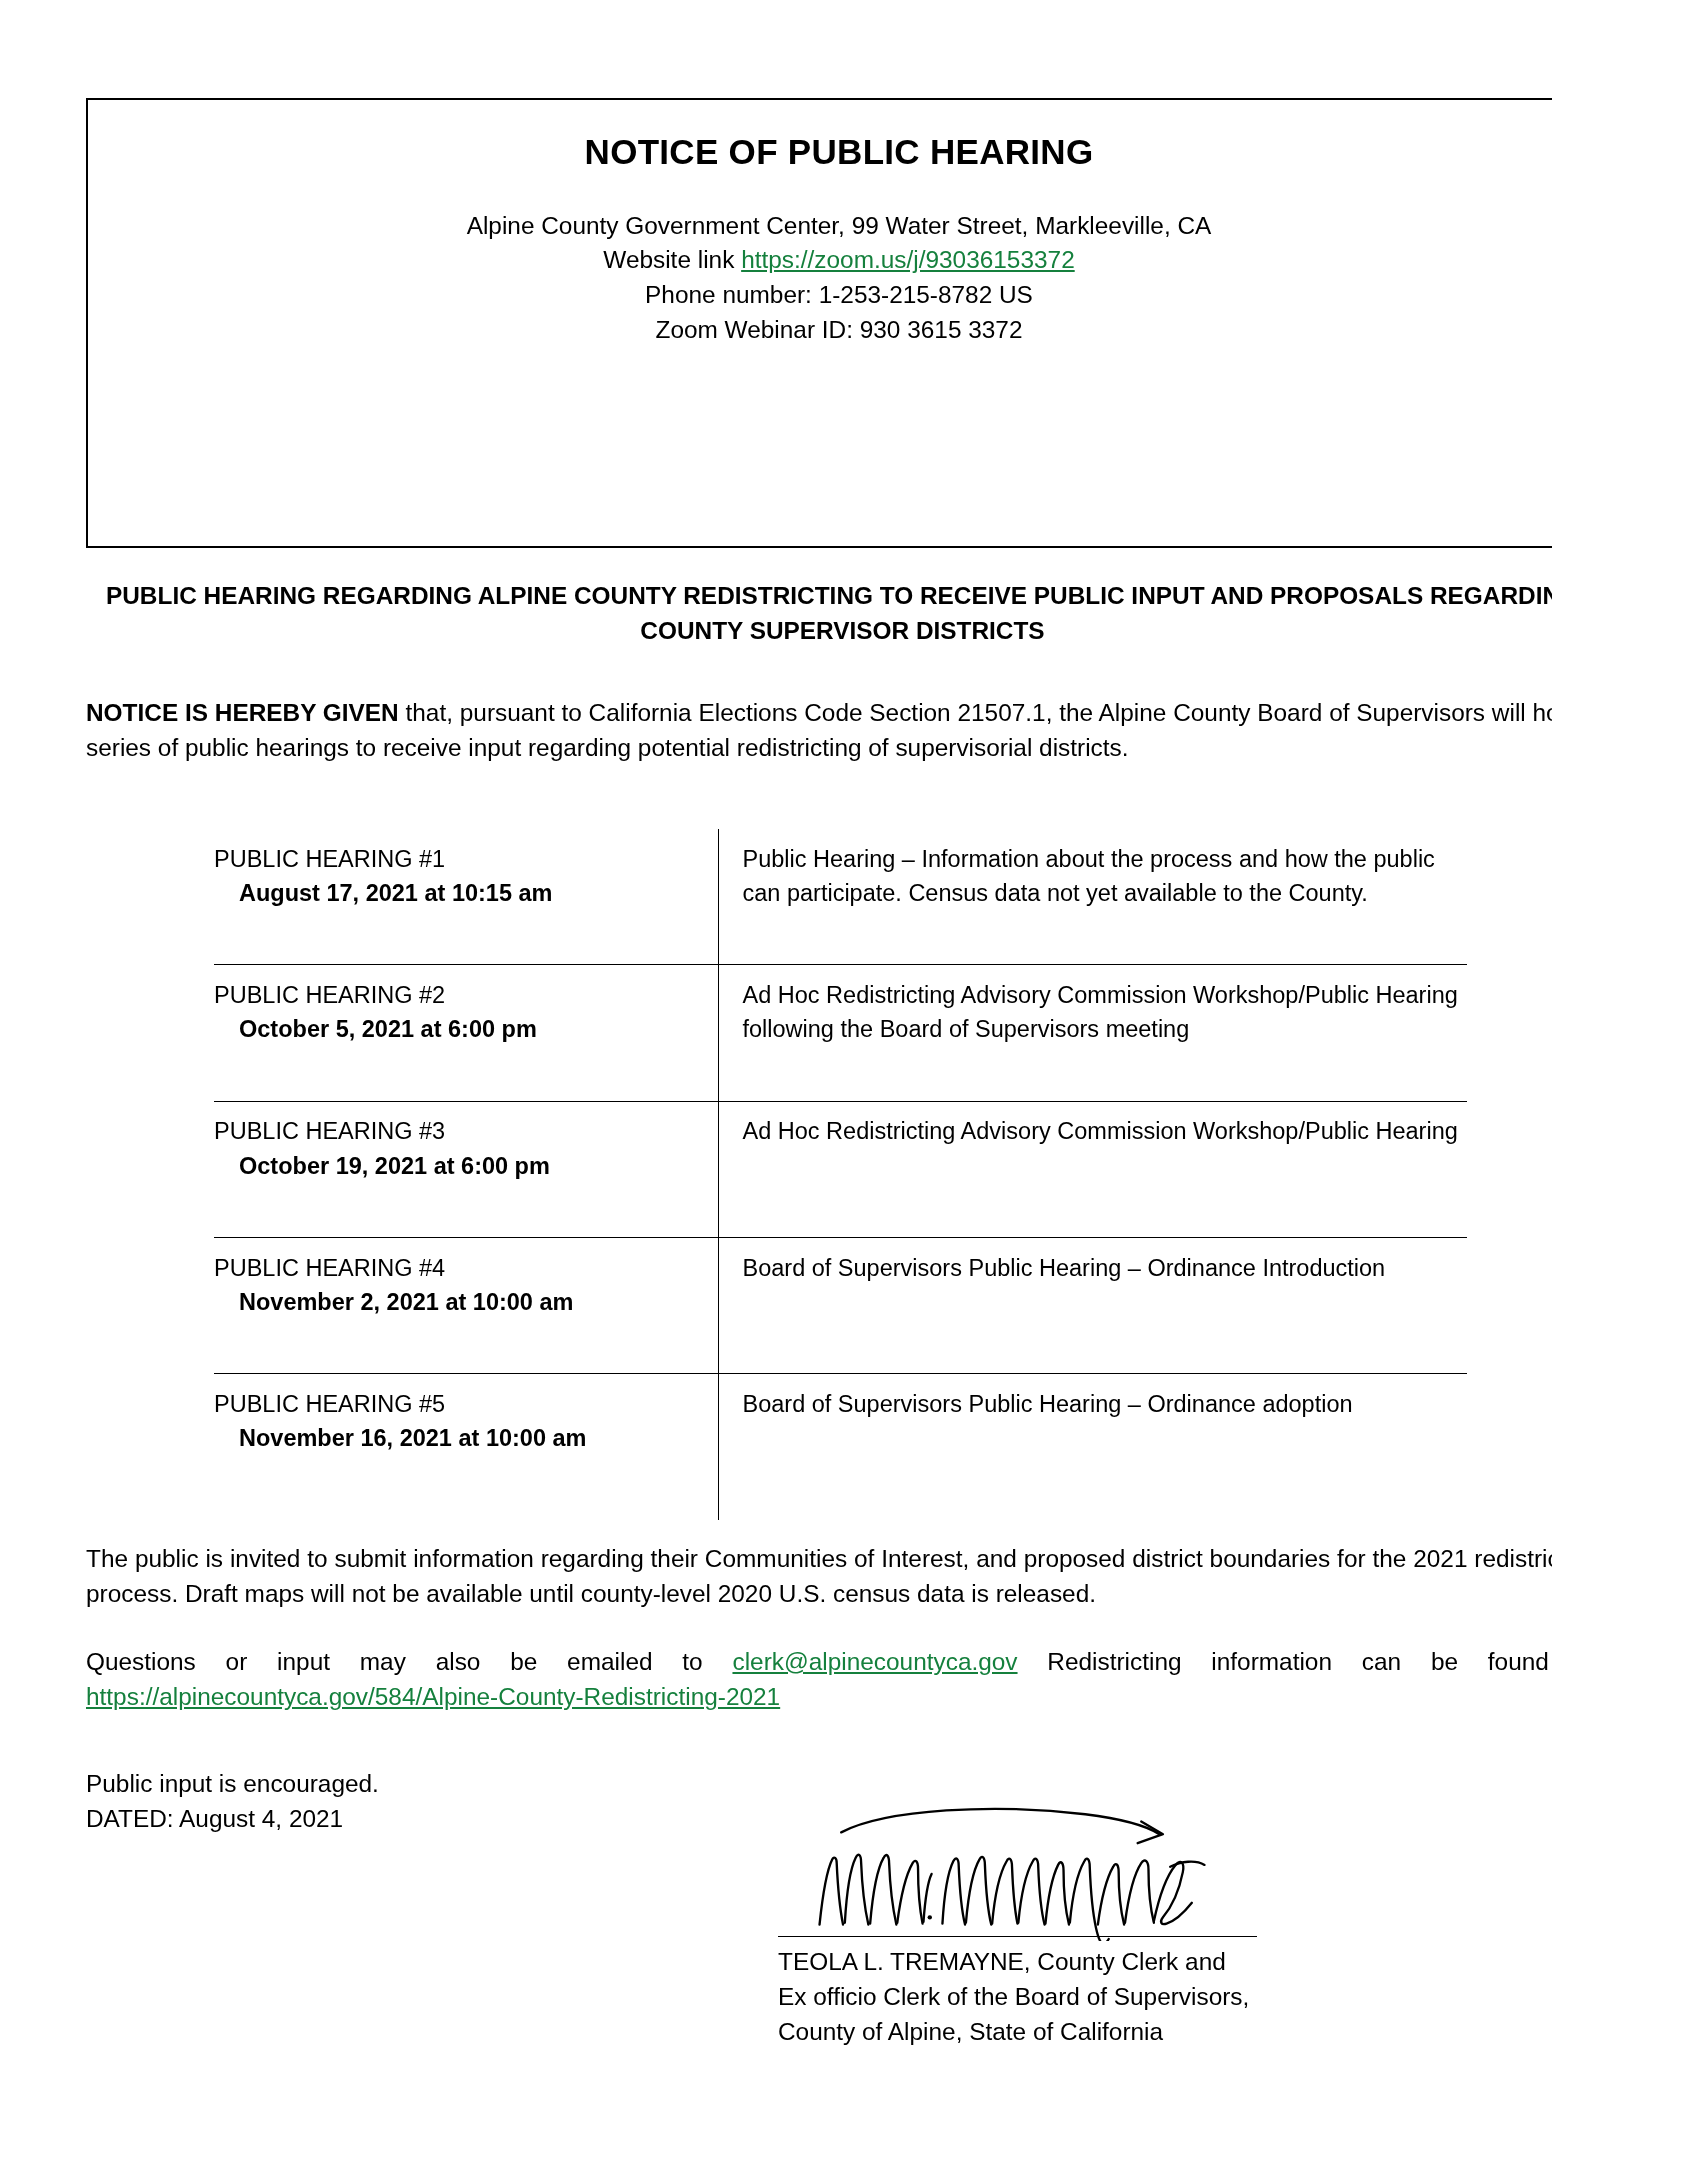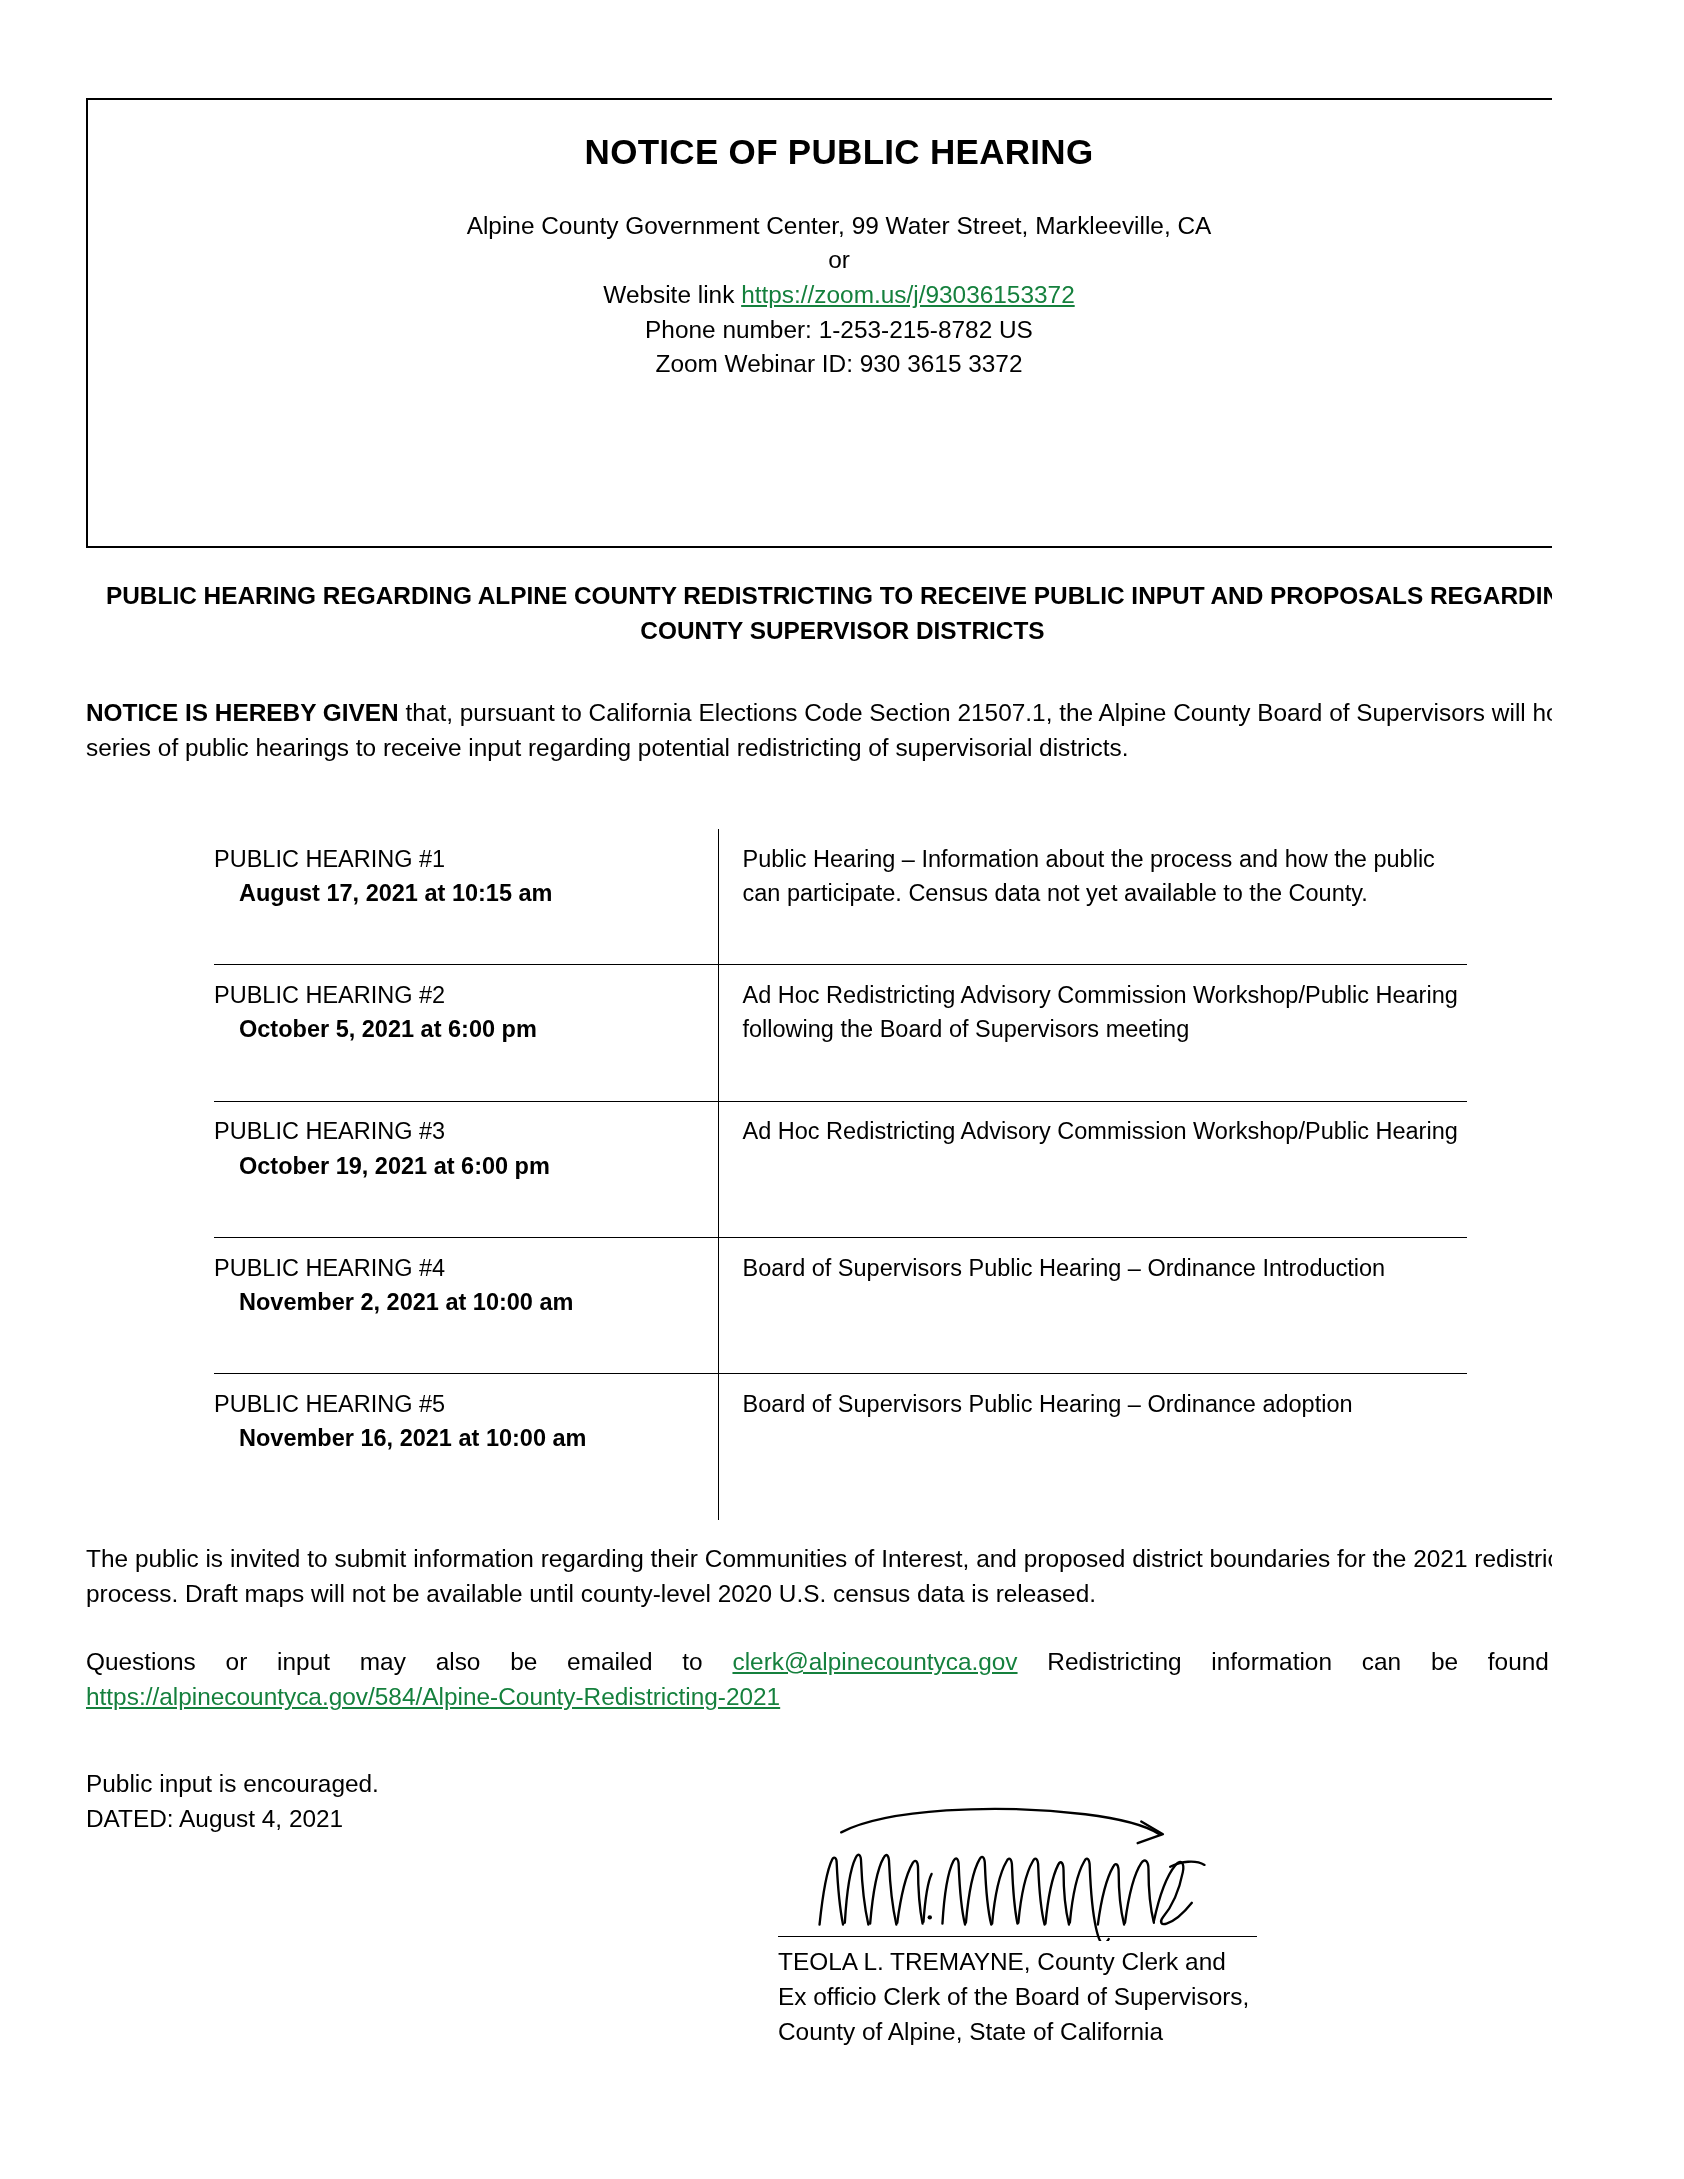--- a/index.html
+++ b/index.html
@@ -153,21 +153,20 @@
 </style>
 </head>
 <body>
 
 <div class="page">
 
   <div class="notice-box">
     <div class="notice-title">NOTICE OF PUBLIC HEARING</div>
     <div class="notice-lines">
       <div>Alpine County Government Center, 99 Water Street, Markleeville, CA</div>
-      <div>or</div>
       <div><span>Website link </span><a class="lnk" href="#">https://zoom.us/j/93036153372</a></div>
       <div>Phone number: 1-253-215-8782 US</div>
       <div>Zoom Webinar ID: 930 3615 3372</div>
     </div>
   </div>
 
   <div class="main-heading">PUBLIC HEARING REGARDING ALPINE COUNTY REDISTRICTING TO RECEIVE PUBLIC INPUT AND PROPOSALS REGARDING COUNTY SUPERVISOR DISTRICTS</div>
 
   <div class="intro"><b>NOTICE IS HEREBY GIVEN</b><span> that, pursuant to California Elections Code Section 21507.1, the Alpine County Board of Supervisors will hold a series of public hearings to receive input regarding potential redistricting of supervisorial districts.</span></div>
 

